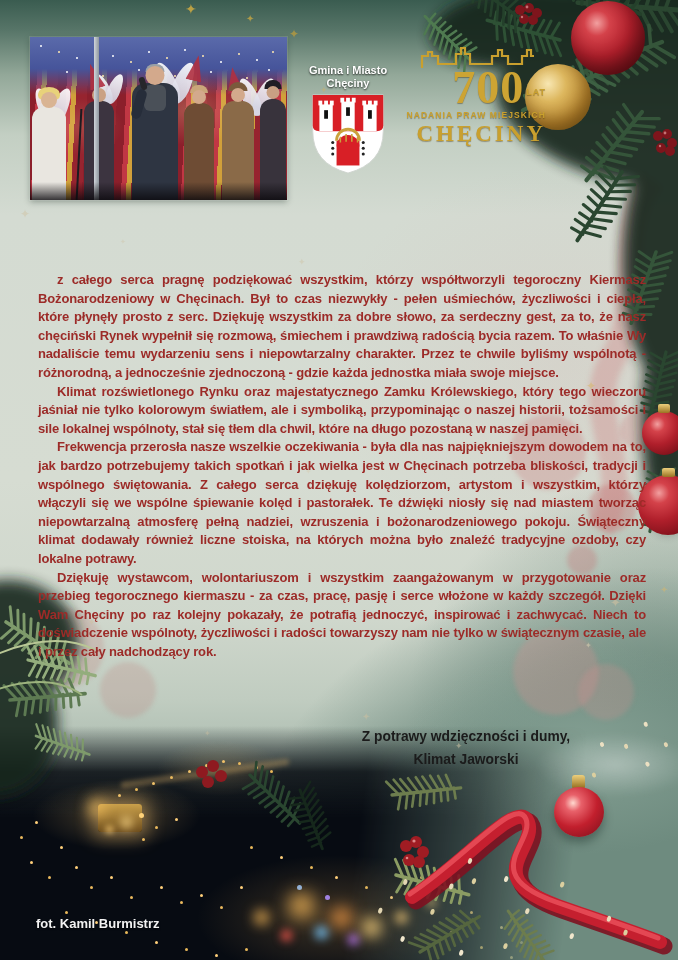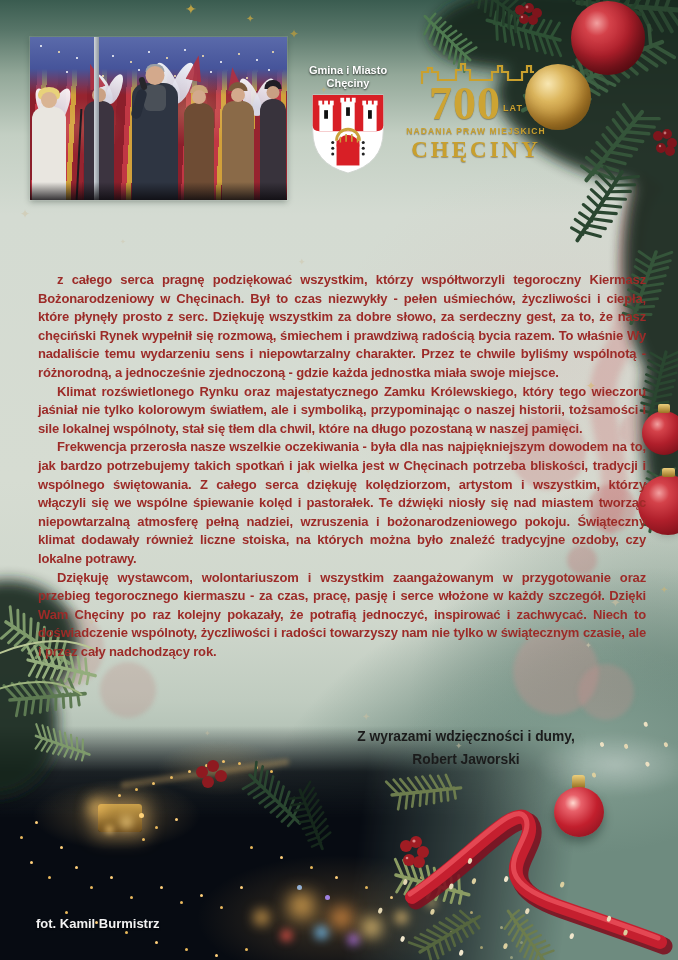--- a/index.html
+++ b/index.html
@@ -172,21 +172,21 @@
   .sp-floor{position:absolute;left:0;bottom:0;right:0;height:18px;
     background:linear-gradient(180deg,rgba(10,8,12,0),rgba(10,8,12,.8));}
 
   
   .herb{position:absolute;left:300px;top:64px;width:96px;text-align:center;z-index:5;}
   .herb-label{color:#fff;font-weight:bold;font-size:11px;line-height:13px;
     text-shadow:0 1px 2px rgba(0,0,0,.8);}
   .herb svg{margin-top:3px;}
 
   
-  .logo700{position:absolute;left:406px;top:58px;width:140px;text-align:center;z-index:5;
+  .logo700{position:absolute;left:406px;top:42px;width:140px;text-align:right;z-index:5;
     color:#c9a02e;text-shadow:0 1px 1px rgba(60,40,0,.4);}
   .logo700 .castle{display:block;margin:0 auto;}
   .logo700 .num{font-family:"Liberation Serif", serif;font-weight:bold;font-size:46px;line-height:40px;
     letter-spacing:1px;color:#cda433;}
   .logo700 .lat{display:inline-block;font-size:9px;font-weight:bold;letter-spacing:1px;
     vertical-align:8px;margin-left:2px;}
   .logo700 .line{font-size:8.5px;font-weight:bold;letter-spacing:1.1px;margin-top:2px;}
   .logo700 .city{font-size:23px;font-weight:bold;letter-spacing:3px;margin-top:1px;
     font-family:"Liberation Serif", serif;}
 
@@ -453,18 +453,18 @@
 
 
   <div class="body-text">
     <p>z całego serca pragnę podziękować wszystkim, którzy współtworzyli tegoroczny Kiermasz Bożonarodzeniowy w Chęcinach. Był to czas niezwykły - pełen uśmiechów, życzliwości i ciepła, które płynęły prosto z serc. Dziękuję wszystkim za dobre słowo, za serdeczny gest, za to, że nasz chęciński Rynek wypełnił się rozmową, śmiechem i prawdziwą radością bycia razem. To właśnie Wy nadaliście temu wydarzeniu sens i niepowtarzalny charakter. Przez te chwile byliśmy wspólnotą - różnorodną, a jednocześnie zjednoczoną - gdzie każda jednostka miała swoje miejsce.</p>
     <p>Klimat rozświetlonego Rynku oraz majestatycznego Zamku Królewskiego, który tego wieczoru jaśniał nie tylko kolorowym światłem, ale i symboliką, przypominając o naszej historii, tożsamości i sile lokalnej wspólnoty, stał się tłem dla chwil, które na długo pozostaną w naszej pamięci.</p>
     <p>Frekwencja przerosła nasze wszelkie oczekiwania - była dla nas najpiękniejszym dowodem na to, jak bardzo potrzebujemy takich spotkań i jak wielka jest w Chęcinach potrzeba bliskości, tradycji i wspólnego świętowania. Z całego serca dziękuję kolędziorzom, artystom i wszystkim, którzy włączyli się we wspólne śpiewanie kolęd i pastorałek. Te dźwięki niosły się nad miastem tworząc niepowtarzalną atmosferę pełną nadziei, wzruszenia i bożonarodzeniowego pokoju. Świąteczny klimat dodawały również liczne stoiska, na których można było znaleźć tradycyjne ozdoby, czy lokalne potrawy.</p>
     <p>Dziękuję wystawcom, wolontariuszom i wszystkim zaangażowanym w przygotowanie oraz przebieg tegorocznego kiermaszu - za czas, pracę, pasję i serce włożone w każdy szczegół. Dzięki Wam Chęciny po raz kolejny pokazały, że potrafią jednoczyć, inspirować i zachwycać. Niech to doświadczenie wspólnoty, życzliwości i radości towarzyszy nam nie tylko w świątecznym czasie, ale i przez cały nadchodzący rok.</p>
   </div>
 
   <div class="signature">
-    <div class="closing">Z wyrazami wdzięczności i dumy,</div>
-    <div>Robert Jaworski</div>
+    <div class="closing">Z potrawy wdzięczności i dumy,</div>
+    <div>Klimat Jaworski</div>
   </div>
 
   <div class="credit">fot. Kamil Burmistrz</div>
 </div>
 
 </body></html>

